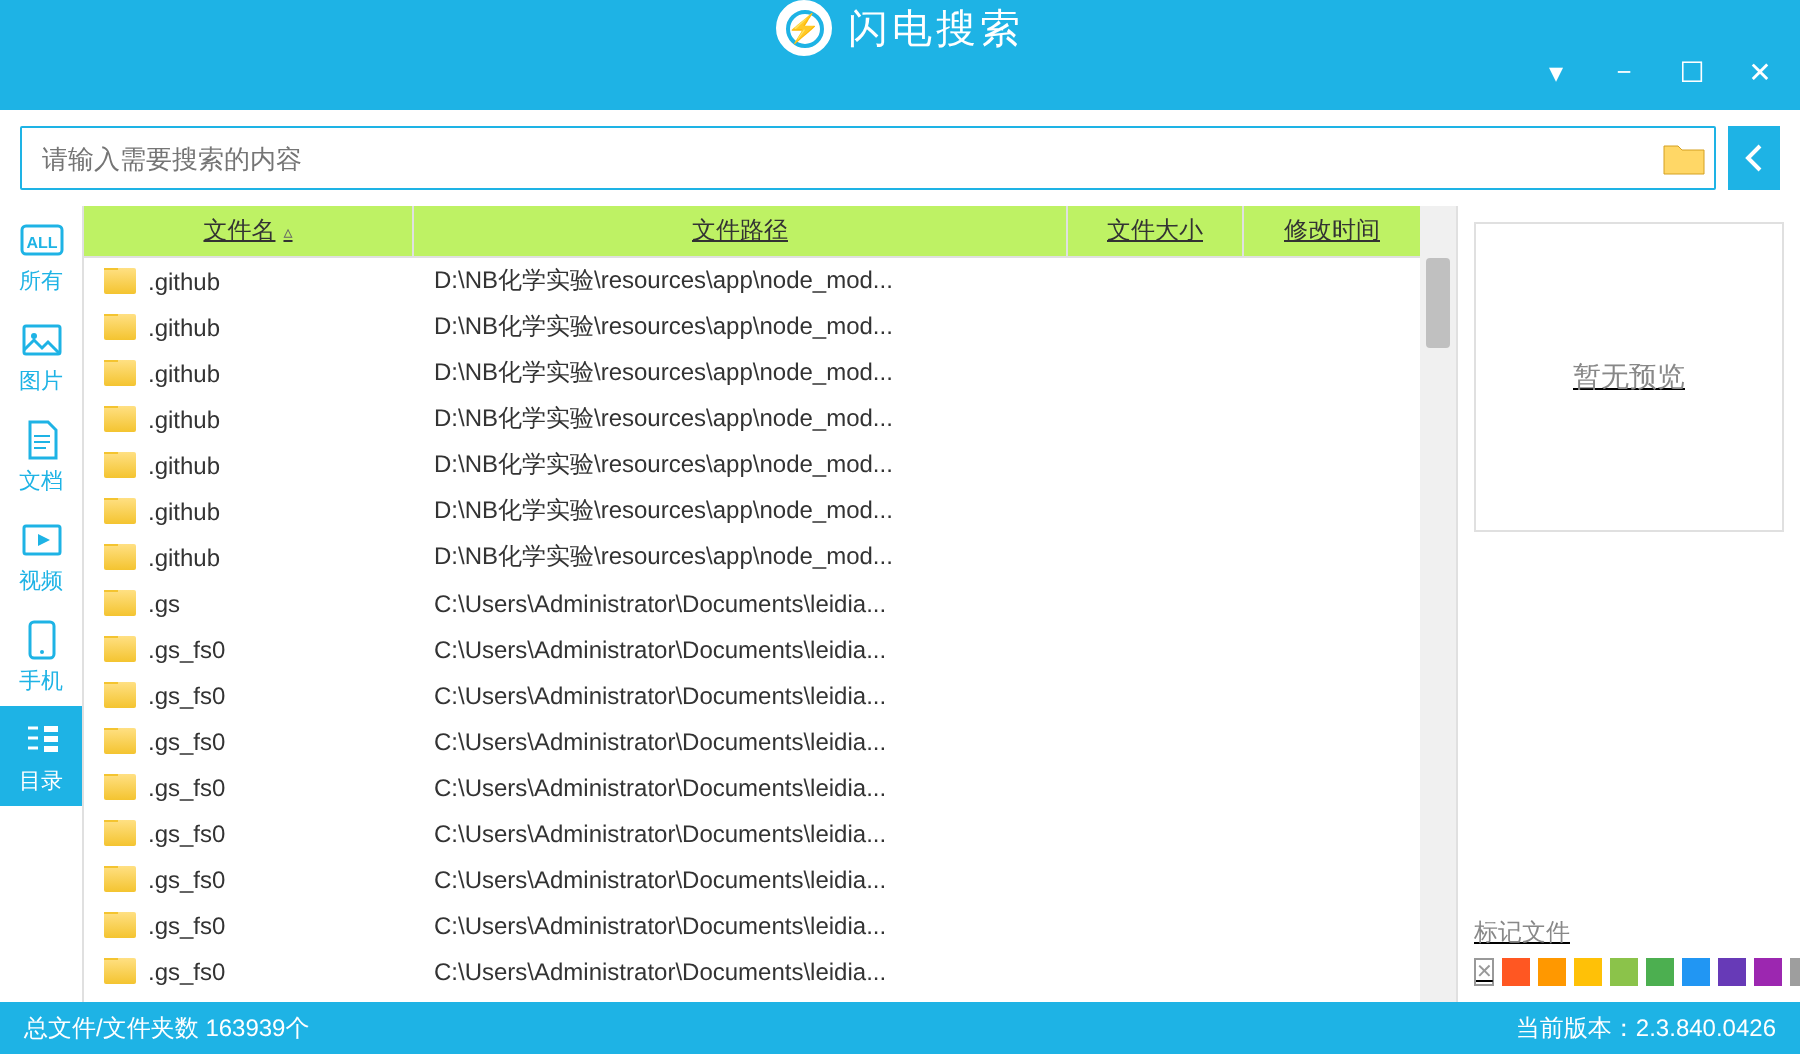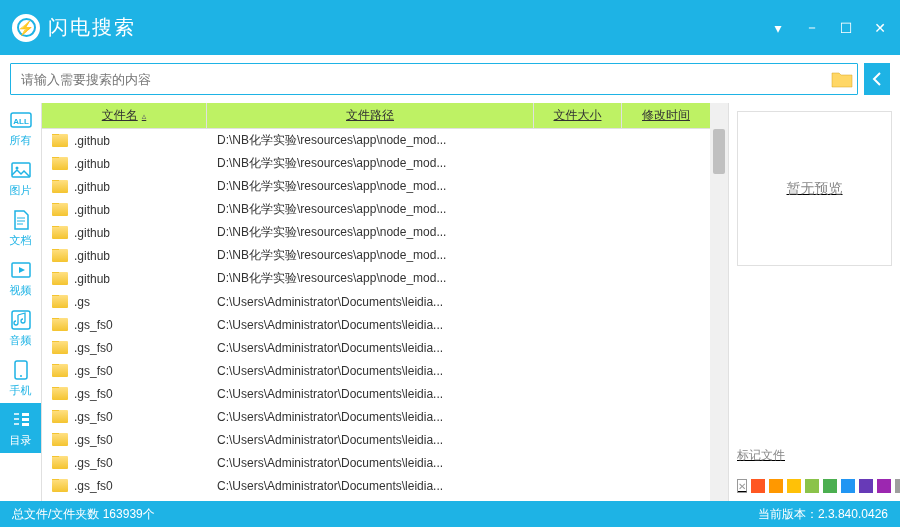--- a/index.html
+++ b/index.html
@@ -1,19 +1,19 @@
 <!DOCTYPE html>
 <html><head>
 <meta charset="utf-8">
 <style>
 * { margin: 0; padding: 0; box-sizing: border-box; font-family: "Microsoft YaHei", sans-serif; }
 body { width: 900px; height: 527px; overflow: hidden; display: flex; flex-direction: column; background: #fff; }
 
 
-.titlebar { height: 55px; background: #1eb3e5; display: flex; align-items: center; padding: 0 12px; color: #fff; }
+.titlebar { height: 55px; background: #1eb3e5; display: flex; align-items: center; padding: 0 12px; color: #fff; flex-direction: column; }
 .logo { display: flex; align-items: center; gap: 8px; }
 .logo-icon { width: 28px; height: 28px; border: 2px solid #fff; border-radius: 50%; display: flex; align-items: center; justify-content: center; background: #fff; position: relative; }
 .logo-icon::before { content: ""; width: 15px; height: 15px; border: 2px solid #1eb3e5; border-radius: 50%; position: absolute; }
 .logo-icon::after { content: "⚡"; color: #ffc107; font-size: 14px; position: absolute; }
 .logo-text { font-size: 20px; font-weight: 400; letter-spacing: 2px; }
 .titlebar-controls { margin-left: auto; display: flex; gap: 18px; }
 .tb-btn { width: 16px; height: 16px; cursor: pointer; color: #fff; font-size: 14px; display: flex; align-items: center; justify-content: center; }
 
 
 .searchbar-row { height: 48px; background: #fff; display: flex; align-items: center; padding: 8px 10px; gap: 6px; }
@@ -51,21 +51,21 @@
 .folder-ico::before { content: ""; position: absolute; top: -2px; left: 0; width: 7px; height: 3px; background: #f4c430; border-radius: 1px 1px 0 0; }
 
 
 .scroll-col { width: 18px; background: #f0f0f0; position: relative; }
 .scroll-thumb { position: absolute; top: 26px; left: 3px; width: 12px; height: 45px; background: #c0c0c0; border-radius: 2px; }
 
 
 .preview { width: 172px; background: #fff; border-left: 1px solid #e0e0e0; display: flex; flex-direction: column; padding: 8px; text-decoration: underline; }
 .preview-box { flex: 1; border: 1px solid #e0e0e0; display: flex; align-items: center; justify-content: center; color: #888; font-size: 14px; max-height: 155px; }
 .preview-spacer { flex: 1; }
-.tag-label { font-size: 12px; color: #888; margin-bottom: 15px; }
+.tag-label { font-size: 12px; color: #888; margin-bottom: 4px; }
 .tag-row { display: flex; gap: 4px; }
 .tag { width: 14px; height: 14px; cursor: pointer; }
 .tag-x { width: 14px; height: 14px; border: 1px solid #999; color: #999; font-size: 10px; display: flex; align-items: center; justify-content: center; cursor: pointer; }
 
 
 .statusbar { height: 26px; background: #1eb3e5; color: #fff; display: flex; align-items: center; padding: 0 12px; font-size: 12px; }
 .status-right { margin-left: auto; }
 </style>
 </head>
 <body>
@@ -131,29 +131,20 @@
       <div class="side-label">文档</div>
     </div>
     <div class="side-item">
       <div class="side-icon">
           <svg width="20" height="16" viewBox="0 0 20 16">
             <rect x="1" y="1" width="18" height="14" rx="1" fill="none" stroke="#1eb3e5" stroke-width="1.5"></rect>
             <path d="M8 5 l6 3 l-6 3 z" fill="#1eb3e5"></path>
           </svg>
         </div>
       <div class="side-label">视频</div>
-    </div>
-    <div class="side-item">
-      <div class="side-icon">
-          <svg width="20" height="20" viewBox="0 0 20 20">
-            <rect x="1" y="1" width="18" height="18" rx="2" fill="none" stroke="#1eb3e5" stroke-width="1.5"></rect>
-            <path d="M7 5 v8 a2 2 0 1 1 -2 -2 M7 5 l7 -2 v8 a2 2 0 1 1 -2 -2" fill="none" stroke="#1eb3e5" stroke-width="1.3"></path>
-          </svg>
-        </div>
-      <div class="side-label">音频</div>
     </div>
     <div class="side-item">
       <div class="side-icon">
           <svg width="14" height="20" viewBox="0 0 14 20">
             <rect x="1" y="1" width="12" height="18" rx="2" fill="none" stroke="#1eb3e5" stroke-width="1.5"></rect>
             <circle cx="7" cy="16" r="1" fill="#1eb3e5"></circle>
           </svg>
         </div>
       <div class="side-label">手机</div>
     </div>

